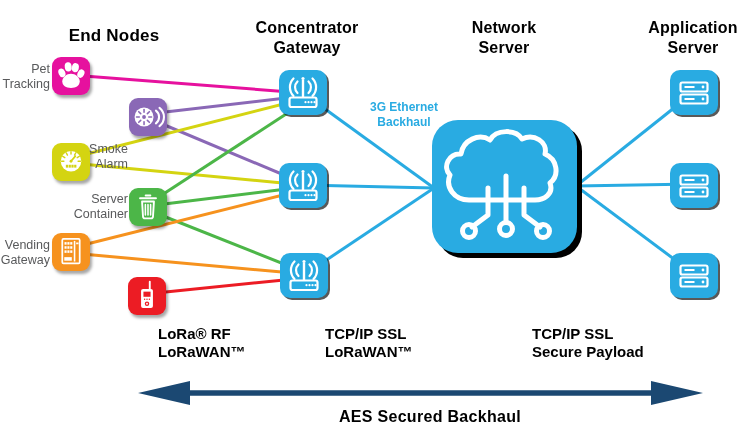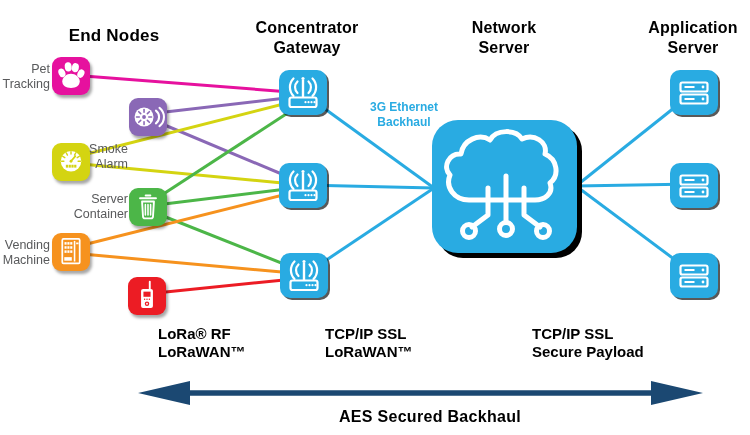--- a/index.html
+++ b/index.html
@@ -75,21 +75,21 @@
   <div class="hdr" style="left:628px;top:18px;width:130px;">Application
 Server</div>
 
   <div class="node-label" style="left:0;top:62px;width:50px;">Pet
 Tracking</div>
   <div class="node-label" style="left:76px;top:102px;width:52px;margin-top:40px;">Smoke
 Alarm</div>
   <div class="node-label" style="left:66px;top:192px;width:62px;">Server
 Container</div>
   <div class="node-label" style="left:0;top:238px;width:50px;">Vending
-Machine</div>
+Gateway</div>
 
   <div class="tile small" style="left: 52px; top: 57px; background-color: rgb(230, 17, 158); color: rgb(230, 17, 158);">
     <svg viewBox="0 0 48 48">
       <g fill="#fff">
         <ellipse cx="12.5" cy="20" rx="4.2" ry="5.6" transform="rotate(-24 12.5 20)"></ellipse>
         <ellipse cx="20.5" cy="12.5" rx="4.4" ry="5.8" transform="rotate(-8 20.5 12.5)"></ellipse>
         <ellipse cx="29.5" cy="13.5" rx="4.4" ry="5.8" transform="rotate(10 29.5 13.5)"></ellipse>
         <ellipse cx="36.5" cy="21" rx="4.2" ry="5.6" transform="rotate(26 36.5 21)"></ellipse>
         <path d="M24 21 c5.5 0 11 4.5 11 9.5 c0 5.5 -4.5 8.5 -11 8.5 c-6.5 0 -11 -3 -11 -8.5 c0 -5 5.5 -9.5 11 -9.5 Z"></path>
       </g>

